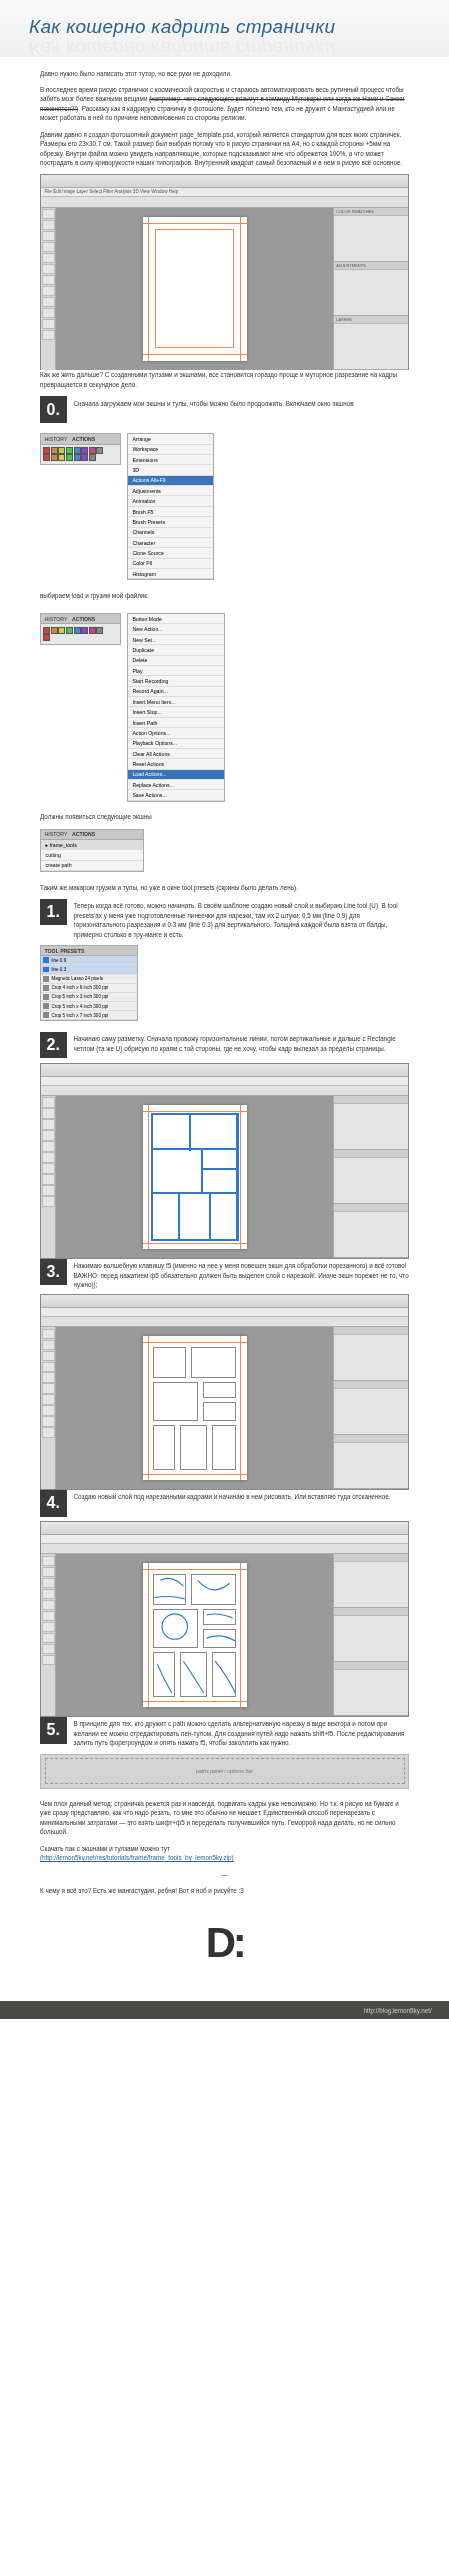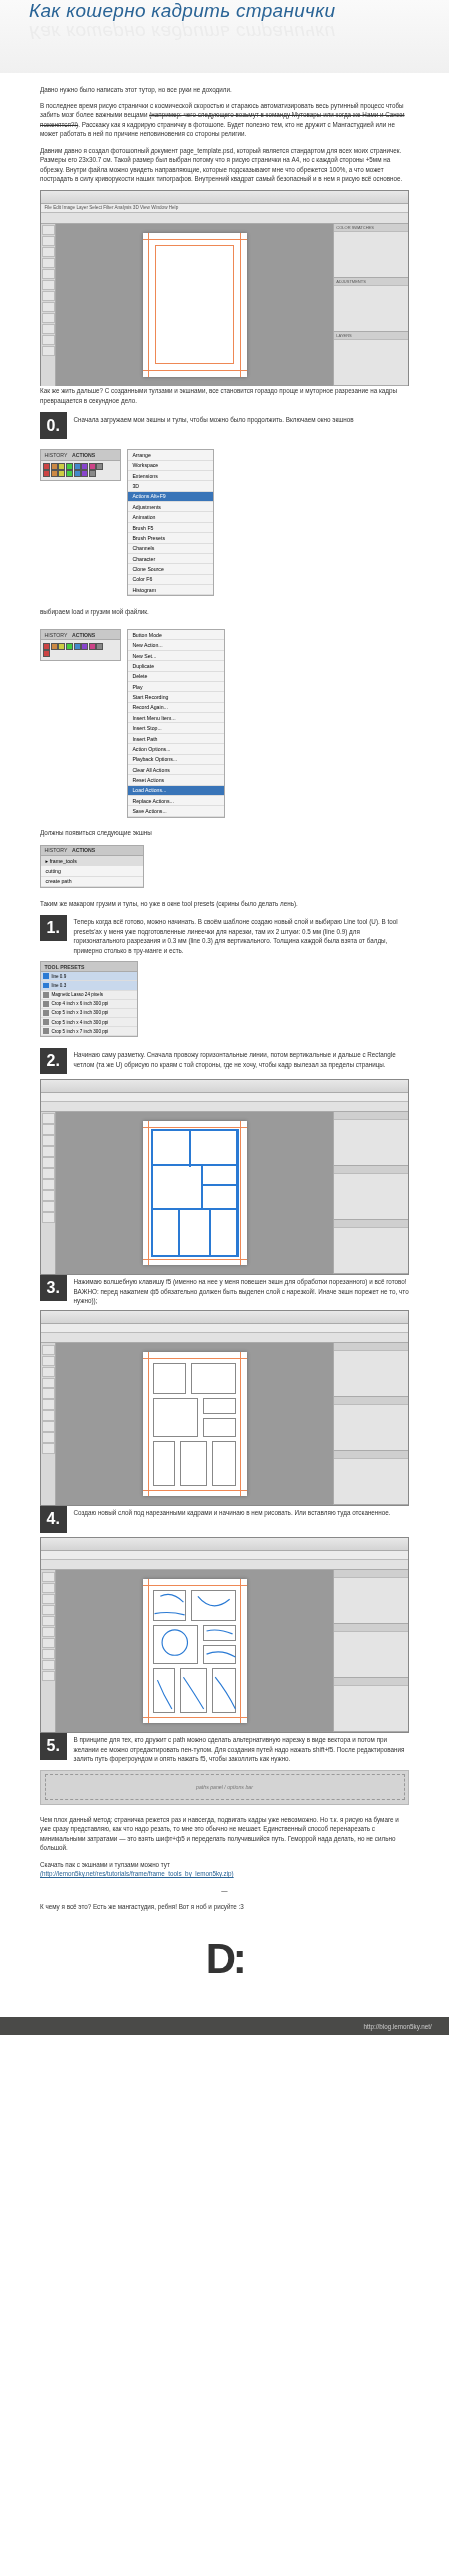--- a/index.html
+++ b/index.html
@@ -1,23 +1,23 @@
 <!DOCTYPE html>
 <html style="font-size:9.2px"><head>
 <meta charset="utf-8">
 <style>
   * { margin: 0; padding: 0; box-sizing: border-box; }
   body { font-family: Arial, Helvetica, sans-serif; background: #fff; width: 449px; }
   
   .header {
     background: linear-gradient(to bottom, #fafafa 0%, #f0f0f0 100%);
-    padding: 0 29px 0 29px;
+    padding: 16px 29px 0 29px;
     position: relative;
     overflow: hidden;
-    height: 73px;
+    height: 57px;
   }
   .header h1 {
     color: #2a6496;
     font-size: 19px;
     font-weight: normal;
     font-style: italic;
     letter-spacing: 0.3px;
   }
   .header .reflection {
     color: #e0e0e0;

